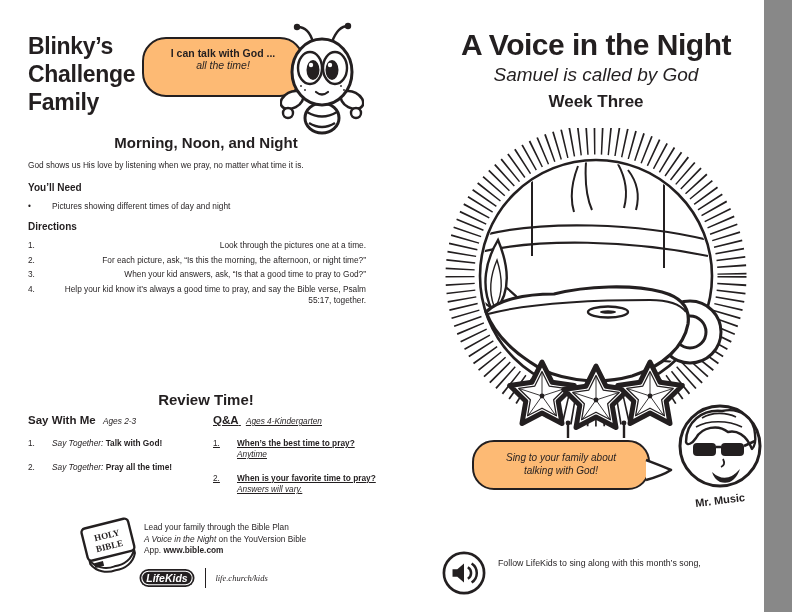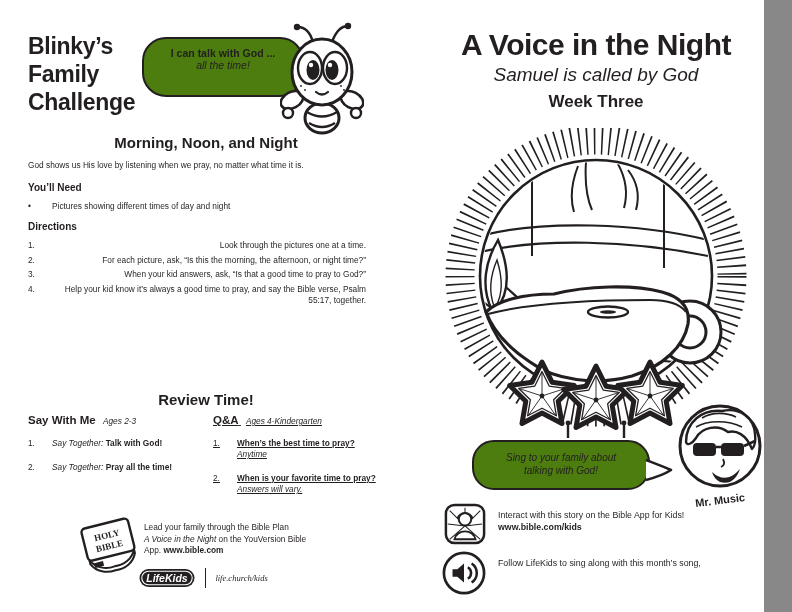--- a/index.html
+++ b/index.html
@@ -1,21 +1,21 @@
 <!DOCTYPE html>
 <html><head>
 <meta charset="utf-8">
 <style>
   html,body{margin:0;padding:0;background:#888;}
   .sheet{position:relative;width:764px;height:612px;background:#ffffff;overflow:hidden;
          font-family:"Liberation Sans",sans-serif;color:#231f20;}
   .abs{position:absolute;}
   
   .lp-title{left:28px;top:32px;font-size:23px;font-weight:bold;line-height:28px;letter-spacing:-0.3px;}
-  .bubble{border:2.6px solid #231f20;border-radius:24px;background:#4d7c0f;text-align:center;}
+  .bubble{border:2.6px solid #231f20;border-radius:24px;background:#fdba74;text-align:center;}
   .lp-bubble{left:142px;top:37px;width:146px;height:44px;padding:8px 6px 4px 6px;}
   .lp-bubble .l1{font-size:10.5px;font-weight:bold;}
   .lp-bubble .l2{font-size:10.5px;font-weight:normal;font-style:italic;}
   .tail{position:absolute;right:-25px;top:16px;width:30px;height:24px;}
   .bee{left:280px;top:20px;}
   .mnn{left:28px;top:134px;width:356px;text-align:center;font-size:15px;font-weight:bold;}
   .intro{left:28px;top:160px;width:345px;font-size:8.3px;line-height:11px;}
   .h-sub{font-size:10px;font-weight:bold;}
   .yn-h{left:28px;top:182px;}
   .yn-row{left:28px;top:201px;width:350px;font-size:8.3px;}
@@ -58,22 +58,22 @@
   .cta .txt{font-size:8.8px;line-height:12px;padding-top:6px;}
   svg{display:block;}
 </style>
 </head>
 <body>
 
 <div class="sheet">
 
   <div class="abs lp-title">
     <div>Blinky’s</div>
+    <div>Challenge</div>
     <div>Family</div>
-    <div>Challenge</div>
   </div>
 
   <div class="abs bubble lp-bubble">
     <div class="l1">I can talk with God ...</div>
     <div class="l2">all the time!</div>
     <svg class="tail" viewBox="0 0 30 24">
       <path d="M3 2 C16 7 24 10 28 12 C22 16 14 19 3 22" fill="#fff" stroke="#231f20" stroke-width="2.6" stroke-linejoin="round"></path>
     </svg>
   </div>
 
@@ -270,35 +270,20 @@
       <rect x="19" y="41" width="23" height="13" rx="4" fill="#231f20"></rect>
       <rect x="47" y="41" width="23" height="13" rx="4" fill="#231f20"></rect>
       <path d="M42 45 L47 45 M70 44 L81 39" stroke="#231f20" stroke-width="2.6"></path>
       <path d="M49 57 q3 6 -2 8" fill="none" stroke="#231f20" stroke-width="1.8"></path>
       <path d="M38 70 Q52 83 66 67 Q60 84 46 80 Q40 77 38 70 Z" fill="#231f20"></path>
       <path d="M41 70 L62 69 L59 73 Q49 75 44 73 Z" fill="#fff"></path>
     </svg>
     <div class="mm-label">Mr. Music</div>
   </div>
 
-  <div class="abs cta cta1">
-    <svg width="42" height="42" viewBox="0 0 44 44">
-      <rect x="2" y="2" width="40" height="40" rx="9" fill="#fff" stroke="#231f20" stroke-width="2.6"></rect>
-      <g stroke="#231f20" stroke-width="1.1">
-        <path d="M22 24 L6 8 M22 24 L22 5 M22 24 L38 8 M22 24 L40 22 M22 24 L4 22 M22 24 L38 38 M22 24 L6 38"></path>
-      </g>
-      <circle cx="22" cy="17" r="6.5" fill="#fff" stroke="#231f20" stroke-width="2"></circle>
-      <path d="M14 16 C16 9 28 9 30 16" fill="none" stroke="#231f20" stroke-width="1.6"></path>
-      <path d="M11 38 C13 27 31 27 33 38 Z" fill="#fff" stroke="#231f20" stroke-width="2"></path>
-    </svg>
-    <div class="txt">
-      <div>Interact with this story on the Bible App for Kids!</div>
-      <div class="b">www.bible.com/kids</div>
-    </div>
-  </div>
 
   <div class="abs cta cta2">
     <svg width="44" height="44" viewBox="0 0 46 46">
       <circle cx="23" cy="23" r="21" fill="#fff" stroke="#231f20" stroke-width="2.8"></circle>
       <path d="M11 19 h5 l7 -6 v20 l-7 -6 h-5 z" fill="#231f20"></path>
       <path d="M27 17 a7 7 0 0 1 0 12" fill="none" stroke="#231f20" stroke-width="2.6"></path>
       <path d="M31 13 a12 12 0 0 1 0 20" fill="none" stroke="#231f20" stroke-width="2.6"></path>
     </svg>
     <div class="txt">
       <div>Follow LifeKids to sing along with this month’s song,</div>

